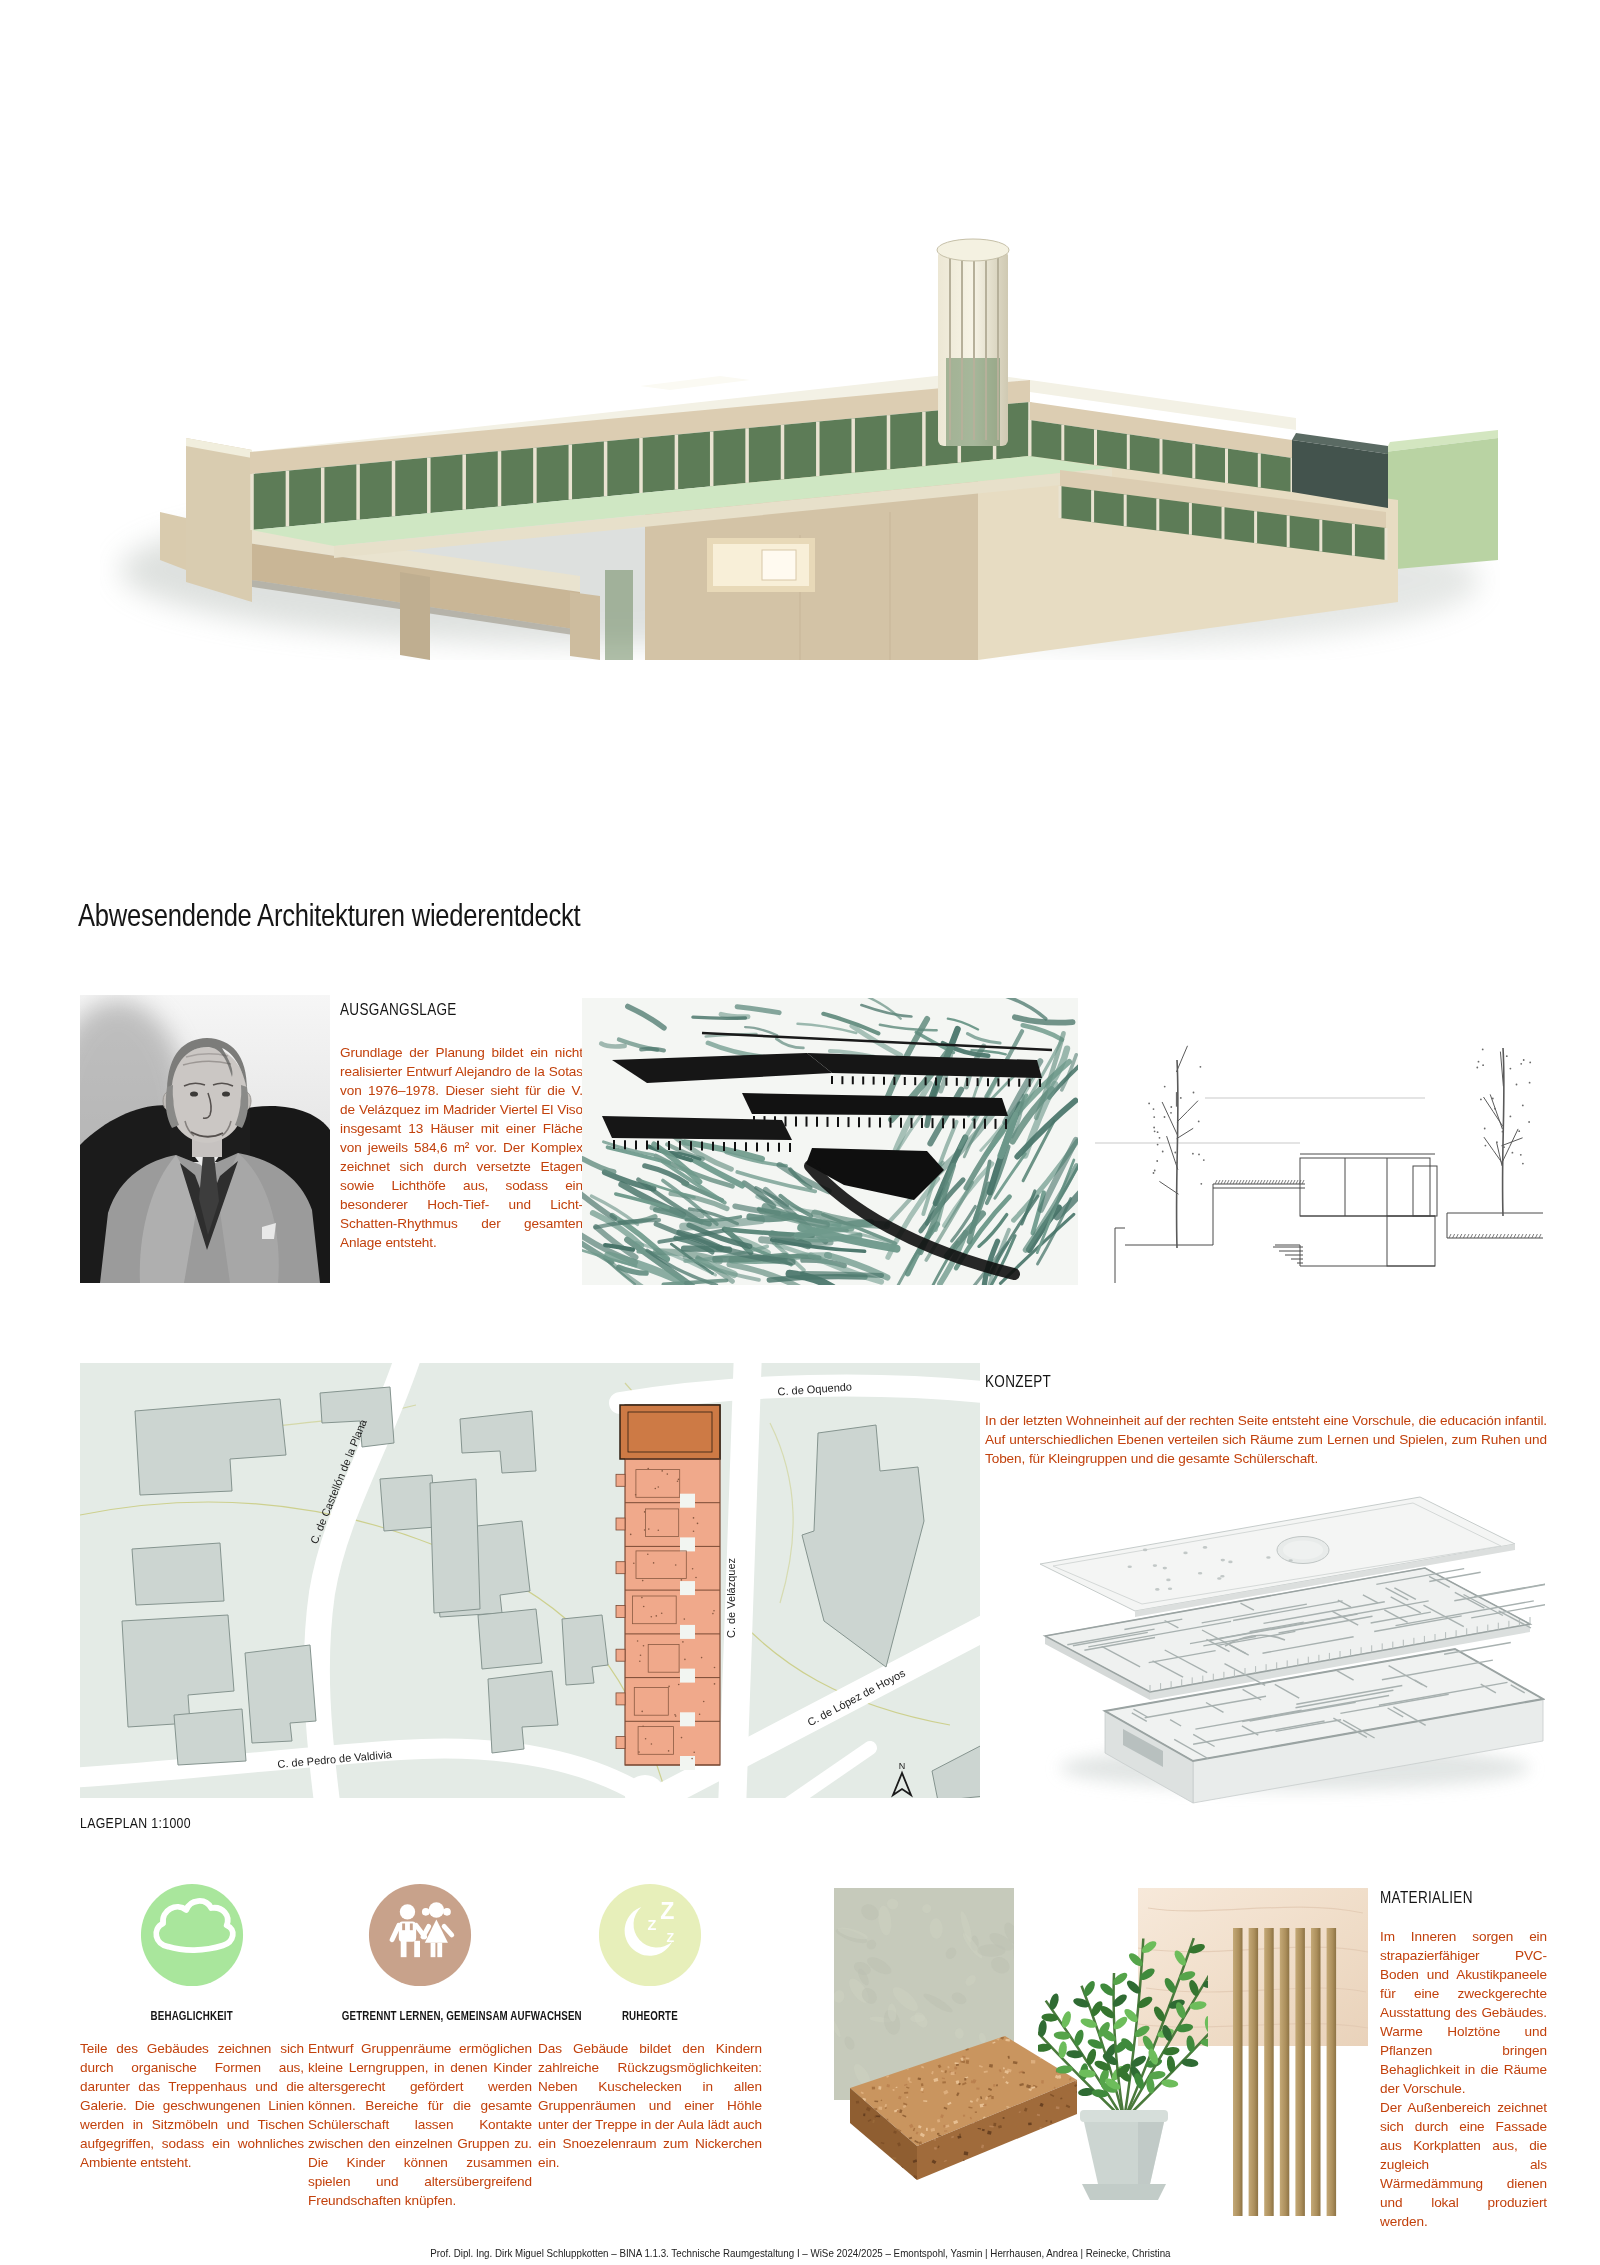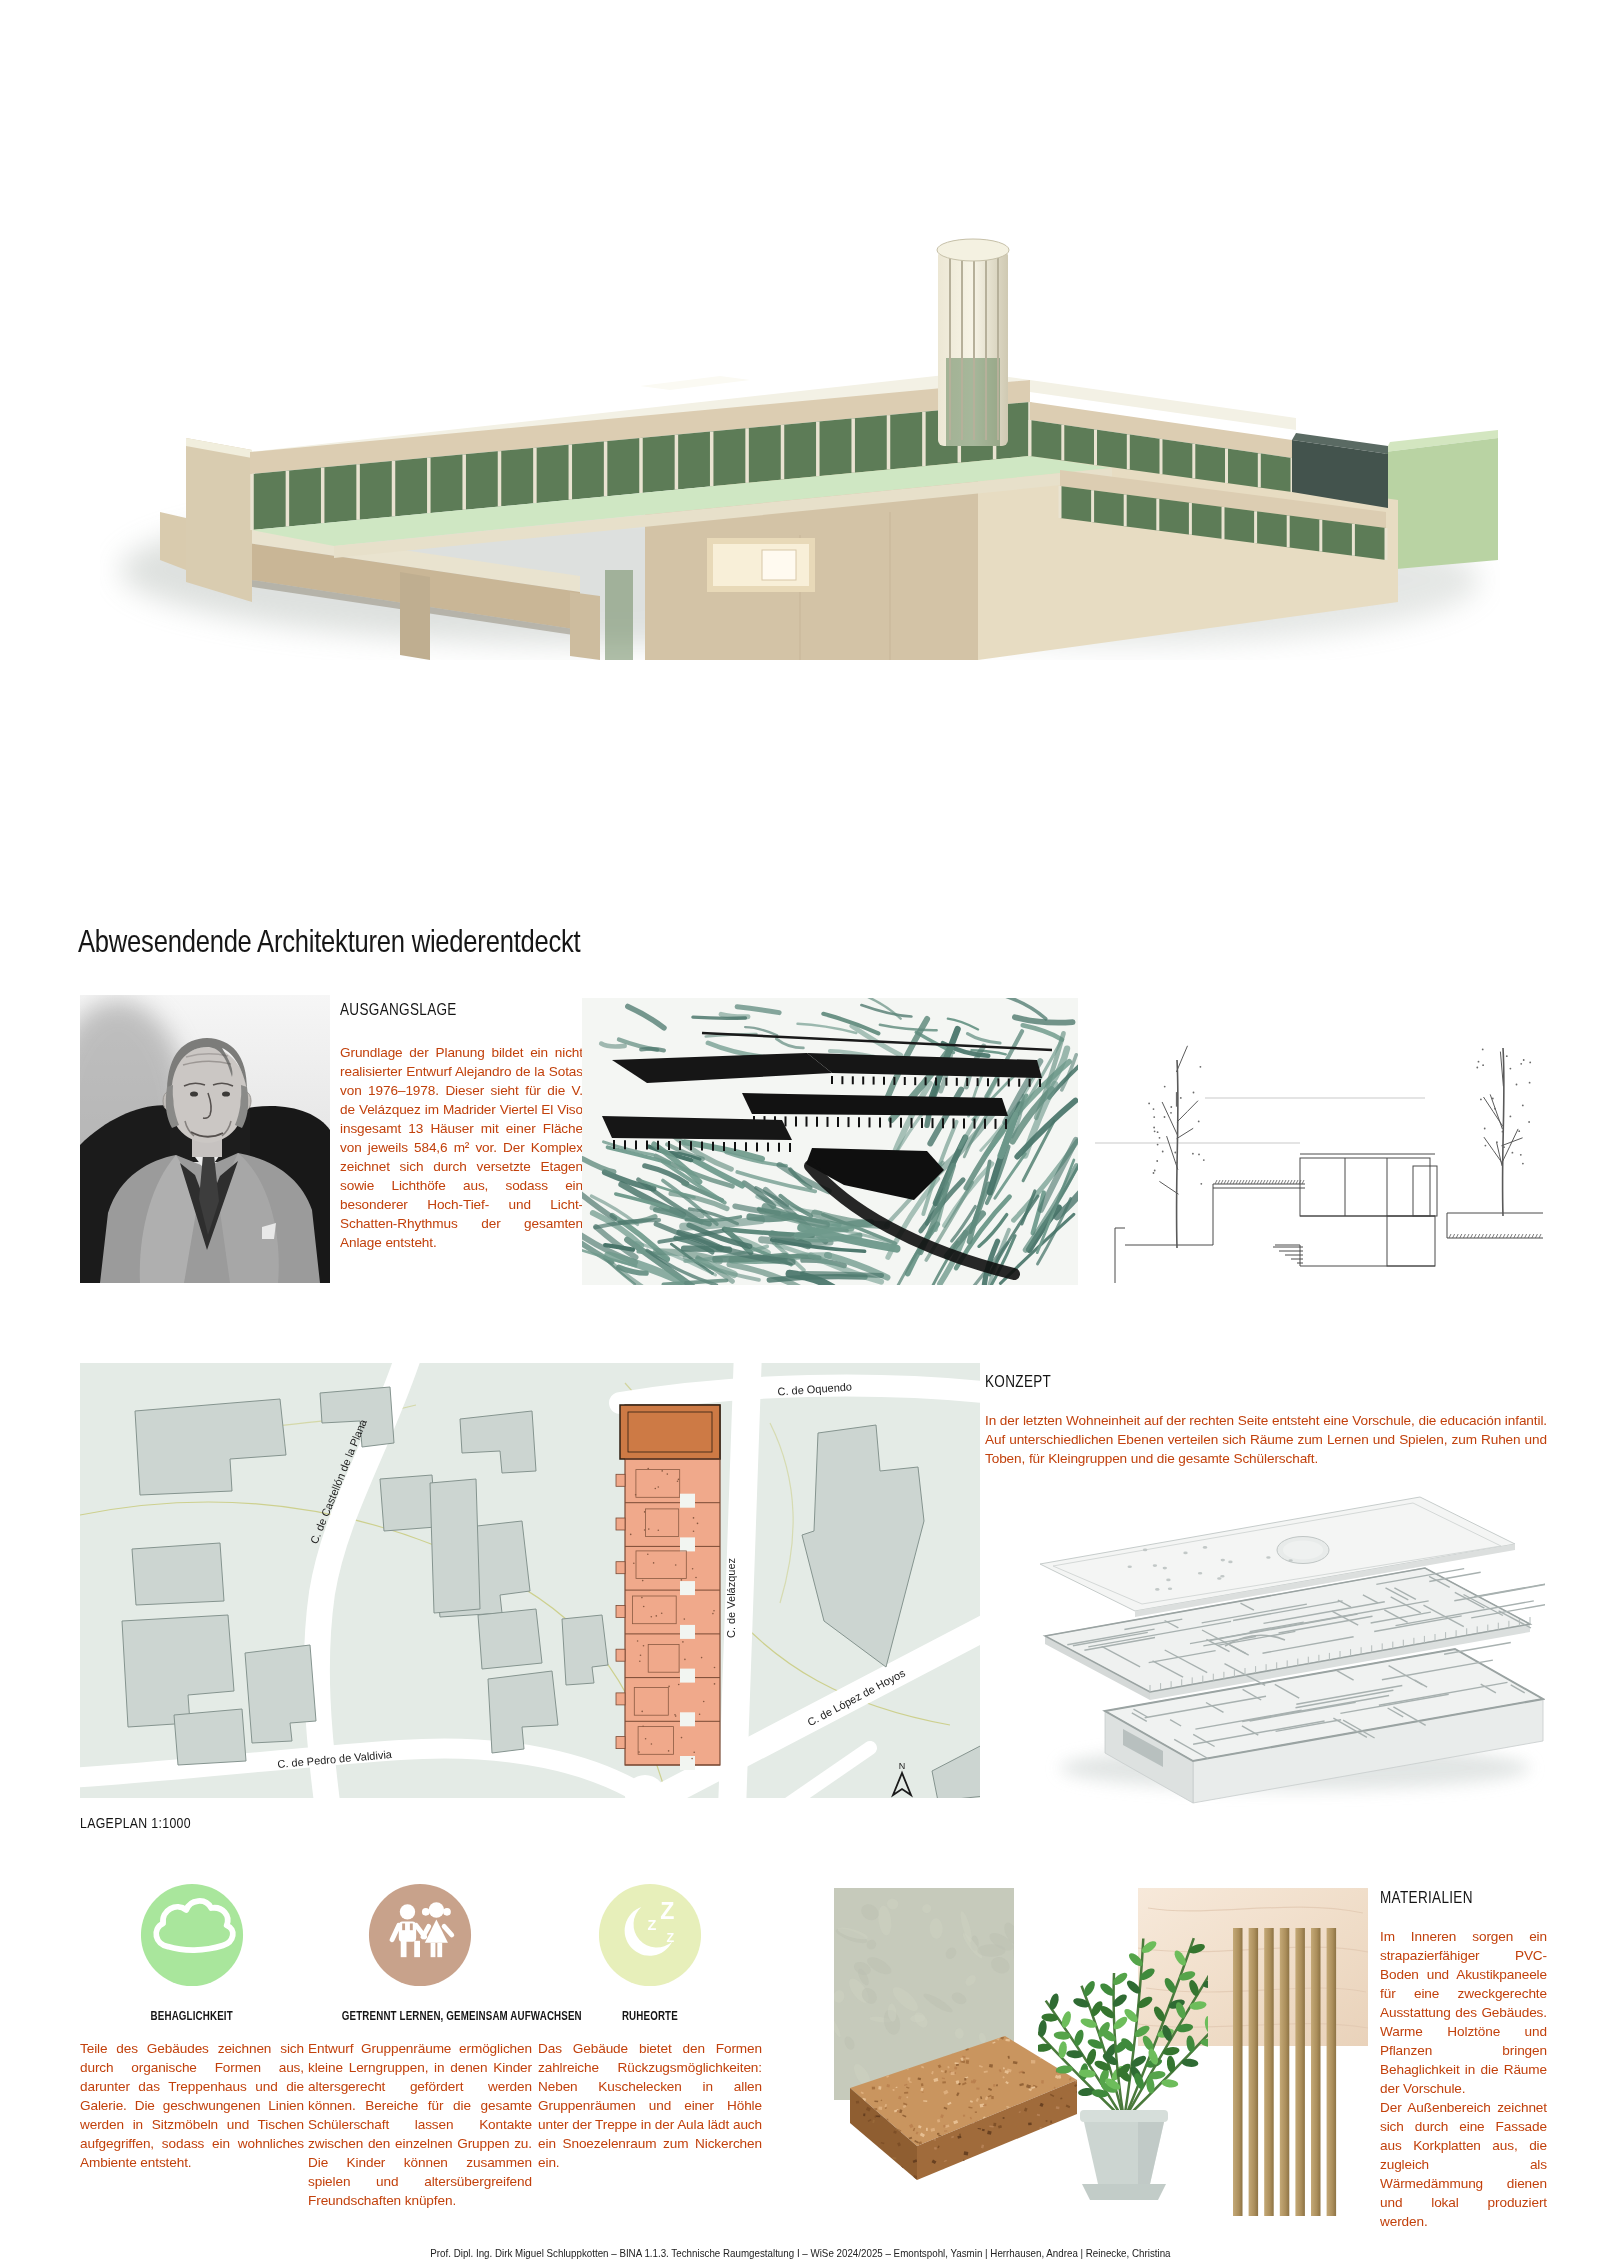--- a/index.html
+++ b/index.html
@@ -10,21 +10,21 @@
 
   
   .shead span{display:inline-block;transform:scaleX(.82);transform-origin:0 60%;
     font-size:16.5px;letter-spacing:.4px;color:#141414;white-space:nowrap;}
   .body{font-size:13.6px;line-height:1.4;text-align:justify;color:#c2410c;letter-spacing:-.1px;}
   .body p{margin:0;}
 
   .title-wrap{left:74px;top:730px;}
   .title-wrap span{display:inline-block;transform:scaleX(.62);transform-origin:0 0;
     font-size:158px;line-height:1;font-weight:400;letter-spacing:-3px;color:#161616;white-space:nowrap;}
-  .subtitle-wrap{left:78px;top:923px;}
+  .subtitle-wrap{left:78px;top:897px;}
   .subtitle-wrap span{display:inline-block;transform:scaleX(.8);transform-origin:0 50%;
     font-size:32px;letter-spacing:-.3px;color:#161616;white-space:nowrap;}
 
   .caption span{display:inline-block;transform:scaleX(.82);transform-origin:0 60%;
     font-size:15px;letter-spacing:.4px;color:#141414;white-space:nowrap;}
 
   .feat{width:224px;}
   .ficon{width:106px;height:106px;margin:0 auto;}
   .flabel{margin-top:18px;text-align:center;}
   .flabel span{display:inline-block;transform:scaleX(.78);transform-origin:center;
@@ -1015,21 +1015,21 @@
     <div class="ficon">
       <svg width="106" height="106" viewBox="0 0 110 110">
         <circle cx="55" cy="55" r="53" fill="#e7efba"></circle>
         <path d="M46,26 A26,26 0 1 0 78,62 A20,20 0 1 1 46,26 Z" fill="#ffffff"></path>
         <text x="73" y="38" font-size="24" font-weight="bold" fill="#ffffff" text-anchor="middle">Z</text>
         <text x="57" y="50" font-size="15" font-weight="bold" fill="#ffffff" text-anchor="middle">Z</text>
         <text x="76" y="62" font-size="13" font-weight="bold" fill="#ffffff" text-anchor="middle">Z</text>
       </svg>
     </div>
     <div class="flabel"><span>RUHEORTE</span></div>
-    <div class="body fbody">Das Gebäude bietet den Formen zahlreiche Rückzugsmöglichkeiten: Neben Kuschelecken in allen Gruppenräumen und einer Höhle unter der Treppe in der Aula lädt auch ein Snoezelenraum zum Nickerchen ein.</div>
+    <div class="body fbody">Das Gebäude bildet den Kindern zahlreiche Rückzugsmöglichkeiten: Neben Kuschelecken in allen Gruppenräumen und einer Höhle unter der Treppe in der Aula lädt auch ein Snoezelenraum zum Nickerchen ein.</div>
   </div>
 
   <svg class="abs" style="left:834px;top:1888px" width="180" height="212" viewBox="0 0 180 212">
     <rect width="180" height="212" fill="#c6cabb"></rect>
     <g id="stone-tx">
         <ellipse cx="47.4" cy="152.3" rx="9.1" ry="3.8" fill="#bcc0b1" opacity="0.5" transform="rotate(63 90 106)"></ellipse>
         <ellipse cx="127.7" cy="200.8" rx="12.6" ry="5.8" fill="#cdd1c2" opacity="0.5" transform="rotate(59 90 106)"></ellipse>
         <ellipse cx="2.0" cy="76.2" rx="16.6" ry="4.8" fill="#bcc0b1" opacity="0.5" transform="rotate(20 90 106)"></ellipse>
         <ellipse cx="109.4" cy="123.3" rx="8.5" ry="5.5" fill="#cdd1c2" opacity="0.5" transform="rotate(55 90 106)"></ellipse>
         <ellipse cx="106.6" cy="106.5" rx="16.8" ry="4.0" fill="#bcc0b1" opacity="0.5" transform="rotate(31 90 106)"></ellipse>

